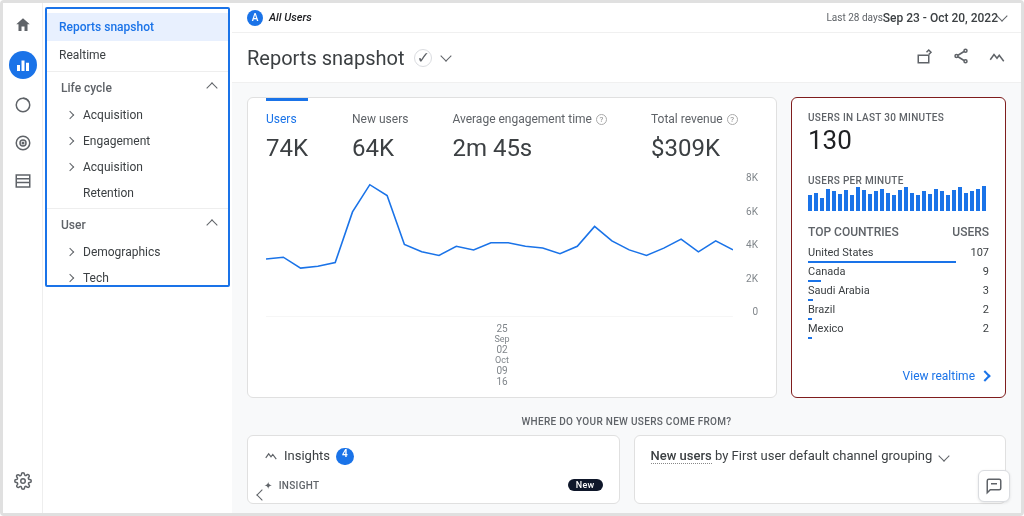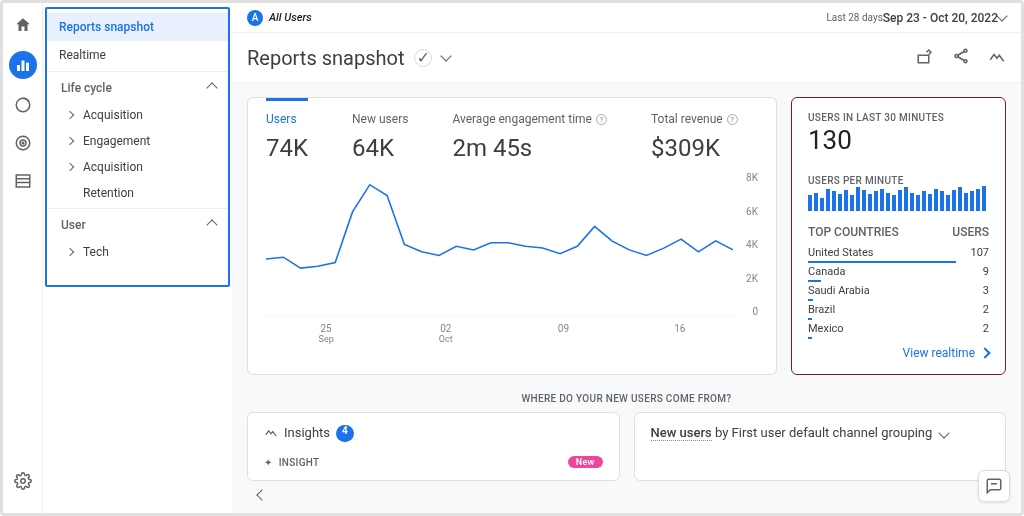--- a/index.html
+++ b/index.html
@@ -47,21 +47,21 @@
 .chart-card { background: #fff; border: 1px solid #e0e0e0; border-radius: 6px; padding: 14px 18px 10px 18px; flex: 1; }
 .metrics { display: flex; gap: 44px; margin-bottom: 10px; }
 .metric .m-label { font-size: 12px; color: #5f6368; display: flex; align-items: center; gap: 4px; }
 .metric.active .m-label { color: #1a73e8; }
 .metric .m-value { font-size: 24px; color: #3c4043; font-weight: 400; margin-top: 8px; }
 .metric.active { border-top: 3px solid #1a73e8; margin-top: -14px; padding-top: 11px; }
 .q { width: 11px; height: 11px; border: 1px solid #aaa; border-radius: 50%; font-size: 8px; display: inline-flex; align-items: center; justify-content: center; color: #888; }
 
 .chart-area { height: 145px; position: relative; margin-top: 6px; }
 .y-axis { position: absolute; right: 0; top: 0; height: 100%; display: flex; flex-direction: column; justify-content: space-between; font-size: 10px; color: #80868b; align-items: flex-end; }
-.x-axis { display: flex; justify-content: space-around; font-size: 10px; color: #80868b; margin-top: 6px; padding-right: 20px; }
+.x-axis { display: flex; justify-content: space-around; font-size: 10px; color: #80868b; margin-top: 6px; padding-right: 20px; flex-direction: column; }
 .x-tick { text-align: center; }
 .x-tick div:last-child { font-size: 9px; }
 .chart-svg { position: absolute; left: 0; top: 0; width: calc(100% - 25px); height: 100%; }
 
 .rt-card { background: #fff; border: 1px solid #7f1d1d; border-radius: 6px; padding: 14px 16px; width: 215px; display: flex; flex-direction: column; }
 .rt-h { font-size: 10px; letter-spacing: 0.3px; color: #5f6368; font-weight: 500; }
 .rt-big { font-size: 26px; color: #202124; margin: 2px 0 20px 0; }
 .sparkbars { display: flex; align-items: flex-end; gap: 2px; height: 25px; margin-bottom: 10px; }
 .sparkbars div { width: 4px; background: #1a73e8; }
 .country-hdr { display: flex; justify-content: space-between; font-size: 12px; color: #5f6368; font-weight: 500; padding: 4px 0; }
@@ -69,21 +69,21 @@
 .country-row::after { content: ''; position: absolute; left: 0; bottom: -1px; height: 2px; background: #1a73e8; }
 .rt-link { margin-top: auto; text-align: center; color: #1a73e8; font-size: 12px; display: flex; align-items: center; justify-content: flex-end; gap: 6px; cursor: pointer; padding-top: 8px; }
 .arrow-right { width: 8px; height: 8px; border-top: 2px solid #1a73e8; border-right: 2px solid #1a73e8; transform: rotate(45deg); }
 
 .where-h { font-size: 10px; color: #5f6368; letter-spacing: 0.3px; font-weight: 500; text-align: center; margin: 18px 0 8px 0; }
 .bottom-cards { display: flex; gap: 14px; }
 .ins-card, .src-card { background: #fff; border: 1px solid #e0e0e0; border-radius: 6px; padding: 12px 16px; flex: 1; min-height: 60px; }
 .ins-title { display: flex; gap: 6px; font-size: 13px; color: #3c4043; }
 .badge { background: #1a73e8; color: #fff; border-radius: 9px; padding: 0 6px; font-size: 10px; font-weight: 600; }
 .ins-sub { display: flex; align-items: center; gap: 6px; margin-top: 14px; font-size: 10px; letter-spacing: 0.3px; color: #5f6368; font-weight: 500; }
-.new-pill { background: #ec4899; color: #fff; border-radius: 10px; padding: 1px 8px; font-size: 9px; margin-left: auto; }
+.new-pill { background: #0f172a; color: #fff; border-radius: 10px; padding: 1px 8px; font-size: 9px; margin-left: auto; }
 .src-title { font-size: 13px; color: #3c4043; }
 .src-title .primary { font-weight: 500; border-bottom: 1px dotted #888; }
 
 .collapse-btn { position: absolute; bottom: 22px; left: 215px; }
 .fab { position: absolute; right: 14px; bottom: 14px; width: 32px; height: 32px; border: 1px solid #dadce0; border-radius: 6px; background: #fff; display: flex; align-items: center; justify-content: center; box-shadow: 0 1px 3px rgba(0,0,0,.1); cursor: pointer; }
 </style>
 </head>
 <body>
 
 <div class="app">
@@ -156,20 +156,24 @@
         </div>
       <div class="sb-sub">
           <span class="sb-noexp"></span>
           <span>Retention</span>
         </div>
 
       <div class="sb-section">
         <span>User</span>
         <span class="chev-up"></span>
       </div>
+      <div class="sb-sub">
+          <span class="sb-caret"></span>
+          <span>Demographics</span>
+        </div>
       <div class="sb-sub">
           <span class="sb-caret"></span>
           <span>Tech</span>
         </div>
     </div>
     <div class="collapse-btn">
         <span class="chev-left"></span>
       </div>
   </div>
 

